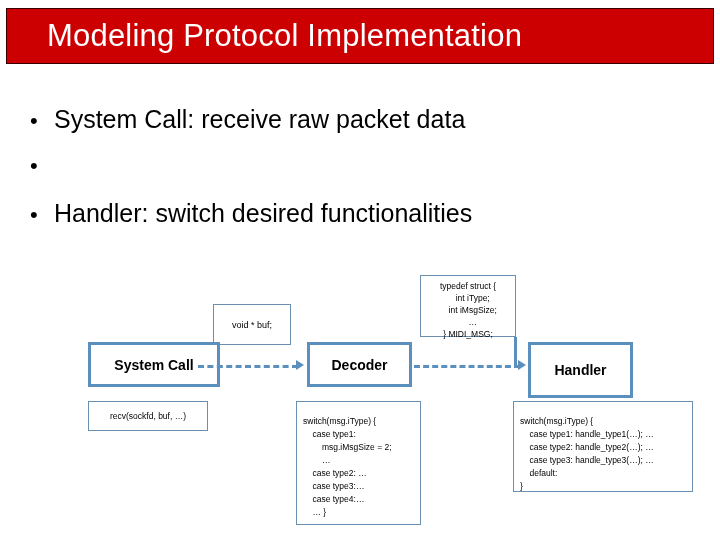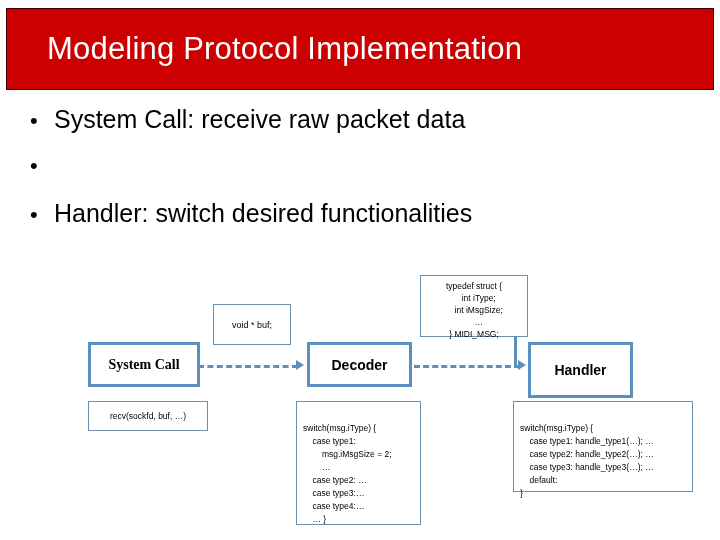--- a/index.html
+++ b/index.html
@@ -15,21 +15,21 @@
     font-family: "Liberation Sans", sans-serif;
     color: #000000;
   }
 
   
   #title-banner {
     position: absolute;
     left: 6px;
     top: 8px;
     width: 708px;
-    height: 82px;
+    height: 56px;
     background: #CC0000;
     border: 1px solid #3a0000;
     box-sizing: border-box;
   }
   #title-text {
     position: absolute;
     left: 40px;
     top: 50%;
     transform: translateY(-50%);
     color: #FFFFFF;
@@ -85,21 +85,21 @@
   }
 
   .code-box {
     position: absolute;
     border: 1.5px solid #6B8FAE;
     background: #FFFFFF;
     box-sizing: border-box;
     font-size: 8.5px;
     line-height: 13px;
     color: #000000;
-    padding: 20px 6px;
+    padding: 13px 6px;
     white-space: pre;
   }
   .code-box.center-text {
     text-align: center;
     display: flex;
     align-items: center;
     justify-content: center;
     padding: 14px 6px;
   }
 
@@ -172,29 +172,29 @@
     <span class="bullet-dot">•</span>
     <span class="bullet-label">Handler: switch desired functionalities</span>
   </div>
 
 </div>
 
 <div id="diagram">
 
   <div class="note-box" style="left:213px; top:304px; width:78px; height:41px;">void * buf;</div>
 
-  <div class="struct-box" style="left:420px; top:275px; width:108px; height:62px;">typedef struct {
+  <div class="struct-box" style="left:420px; top:275px; width:96px; height:62px;">typedef struct {
     int iType;
     int iMsgSize;
     …
 } MIDI_MSG;</div>
 
   <div class="elbow-v" style="left:514px; top:337px; height:28px;"></div>
 
-  <div class="node-box" style="left:88px; top:342px; width:112px; height:45px;font-family:Liberation Serif, serif;">System Call</div>
+  <div class="node-box" style="left:88px; top:342px; width:132px; height:45px;">System Call</div>
 
   <div class="dash-arrow" style="left:198px; top:365px; width:100px;"></div>
   <div class="arrow-head" style="left:296px; top:360px;"></div>
 
   <div class="node-box" style="left:307px; top:342px; width:105px; height:45px;">Decoder</div>
 
   <div class="dash-arrow" style="left:414px; top:365px; width:106px;"></div>
   <div class="arrow-head" style="left:518px; top:360px;"></div>
 
   <div class="node-box" style="left:528px; top:342px; width:105px; height:56px;">Handler</div>

